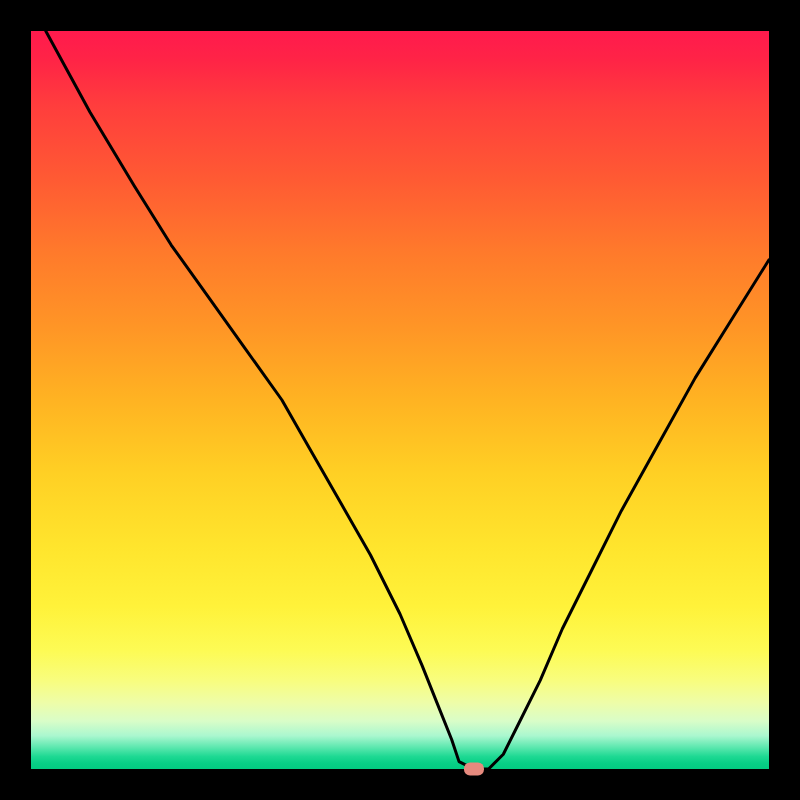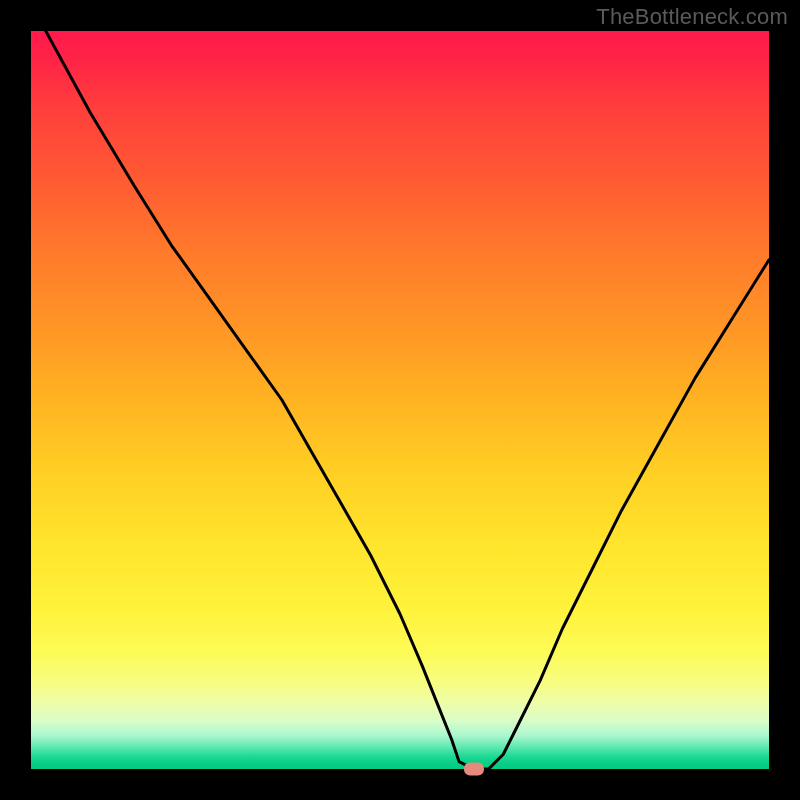--- a/index.html
+++ b/index.html
@@ -69,21 +69,20 @@
     border-radius: 6px;
     background: #e68a7e;
     transform: translate(-50%, -50%);
   }
 </style>
 </head>
 <body>
 
 <div class="frame">
 
-  <span class="watermark">TheBottleneck.com</span>
 
   <div class="plot">
 
     <svg class="curve" width="738" height="738" viewBox="0 0 100 100" preserveAspectRatio="none">
       <polyline id="curve-path" fill="none" stroke="#000000" stroke-width="0.407" stroke-linecap="round" stroke-linejoin="round" points="2.00,0.00 8.00,11.00 14.00,21.00 19.00,29.00 24.00,36.00 29.00,43.00 34.00,50.00 38.00,57.00 42.00,64.00 46.00,71.00 50.00,79.00 53.00,86.00 55.00,91.00 57.00,96.00 58.00,99.00 60.00,100.00 62.00,100.00 64.00,98.00 66.00,94.00 69.00,88.00 72.00,81.00 76.00,73.00 80.00,65.00 85.00,56.00 90.00,47.00 95.00,39.00 100.00,31.00"></polyline>
     </svg>
 
     <div class="min-marker" id="min-marker" style="left: 442.8px; top: 738px;"></div>
 
   </div>

